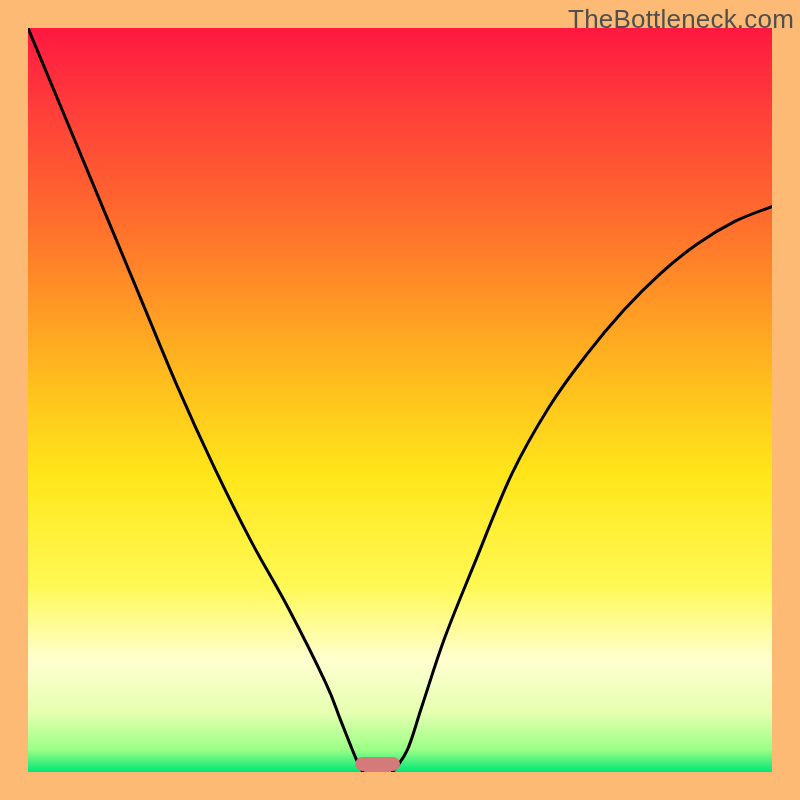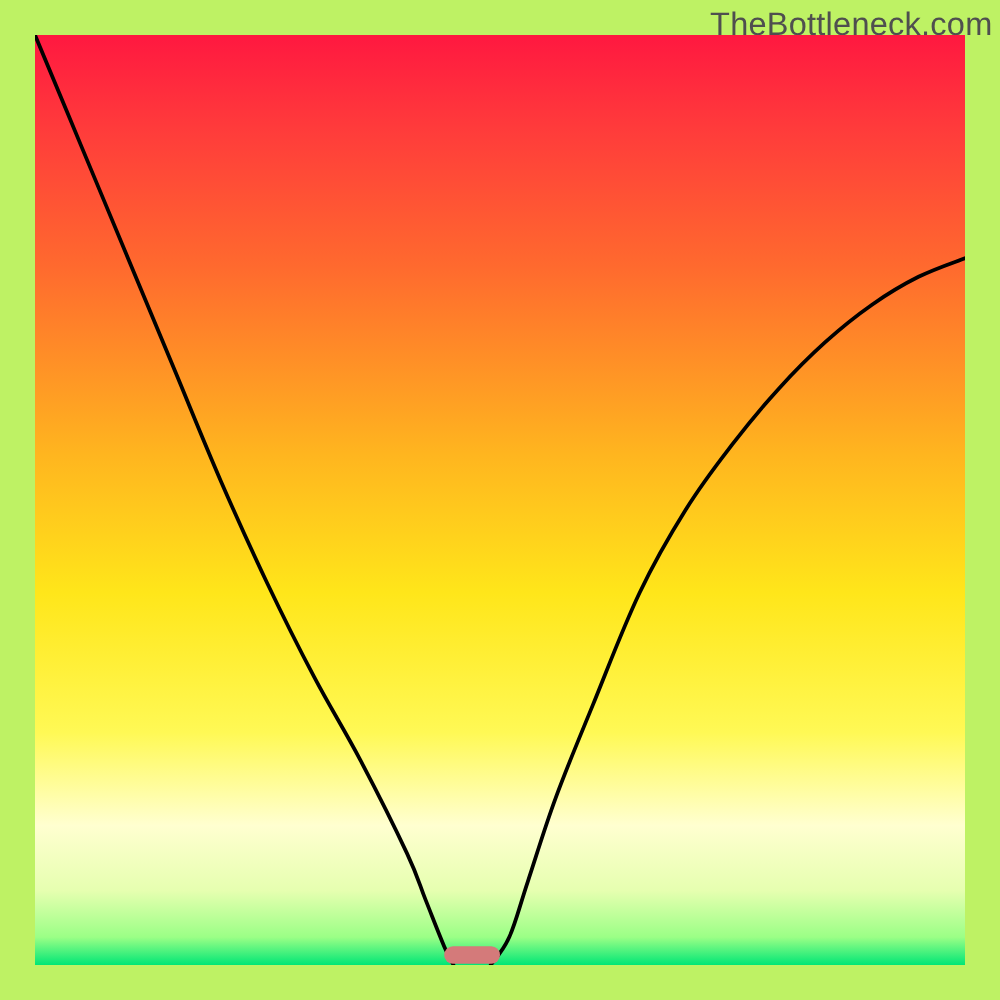--- a/index.html
+++ b/index.html
@@ -10,21 +10,21 @@
     overflow: hidden;
     background: #000;
     font-family: Arial, Helvetica, sans-serif;
   }
   .frame {
     position: absolute;
     top: 0;
     left: 0;
     width: 800px;
     height: 800px;
-    background: #bef264;
+    background: #fdba74;
   }
   .plot-area {
     position: absolute;
     top: 28px;
     left: 28px;
     width: 744px;
     height: 744px;
     overflow: hidden;
   }
   .watermark {

